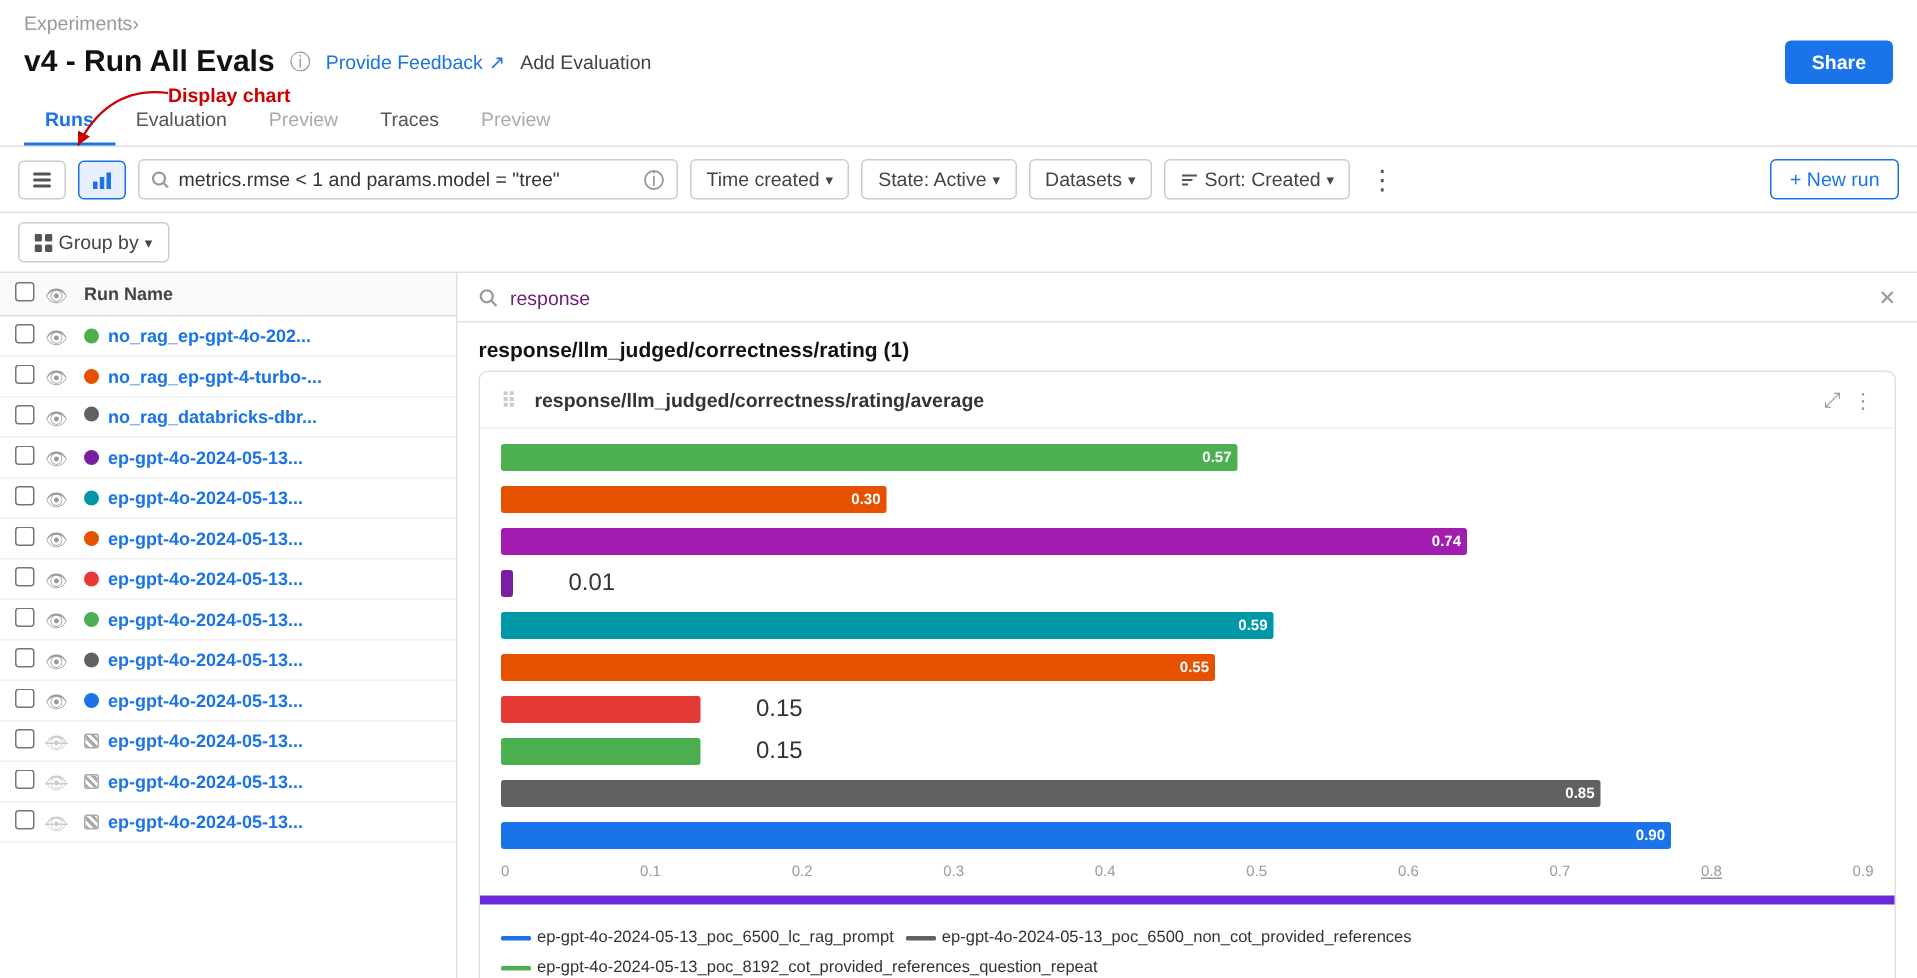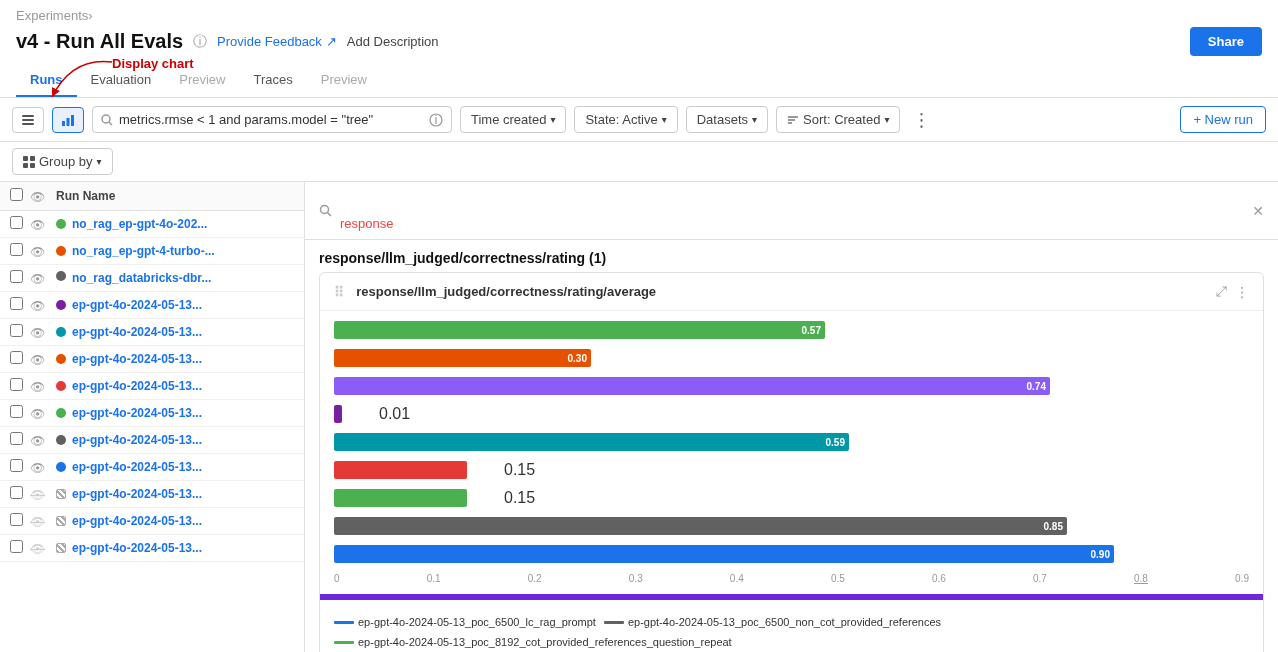--- a/index.html
+++ b/index.html
@@ -45,21 +45,21 @@
     .run-row { display: flex; align-items: center; padding: 5px 10px; border-bottom: 1px solid #f0f0f0; cursor: pointer; }
     .run-dot { width: 10px; height: 10px; border-radius: 50%; margin-right: 6px; flex-shrink: 0; }
     .run-dot.striped { background: repeating-linear-gradient(45deg, #aaa 0, #aaa 2px, transparent 2px, transparent 4px); border: 1px solid #aaa; border-radius: 2px; }
     .run-name { font-size: 12px; color: #1a73e8; overflow: hidden; text-overflow: ellipsis; white-space: nowrap; flex: 1; }
     .eye-icon { color: #999; font-size: 12px; }
     .hidden-eye { color: #ccc; font-size: 12px; }
     
     
     .chart-panel { flex: 1; overflow-y: auto; padding: 0; }
     .chart-search-bar { display: flex; align-items: center; padding: 8px 14px; border-bottom: 1px solid #e0e0e0; gap: 8px; }
-    .chart-search-bar input { border: none; outline: none; flex: 1; font-size: 13px; color: #ef4444; margin-top: 26px; }
+    .chart-search-bar input { border: none; outline: none; flex: 1; font-size: 13px; color: #701a75; }
     .clear-search { color: #999; cursor: pointer; font-size: 14px; }
     .chart-section-title { padding: 10px 14px 6px; font-size: 14px; font-weight: 600; color: #111; }
     .chart-card { border: 1px solid #e0e0e0; border-radius: 6px; margin: 0 14px 14px; }
     .chart-card-header { display: flex; align-items: center; justify-content: space-between; padding: 10px 14px; border-bottom: 1px solid #f0f0f0; }
     .chart-card-title { font-size: 13px; font-weight: 600; color: #333; display: flex; align-items: center; gap: 8px; }
     .chart-card-actions { display: flex; align-items: center; gap: 8px; }
     .chart-card-icon { color: #999; cursor: pointer; font-size: 14px; }
     .chart-body { padding: 10px 14px; position: relative; }
     
     
@@ -93,21 +93,21 @@
       <span>›</span>
     </div>
     <div class="title-row">
       <span class="page-title">v4 - Run All Evals</span>
       <span class="info-icon">ⓘ</span>
       <a class="feedback-link">
         <span>Provide Feedback</span>
         <span>↗</span>
       </a>
 
-      <button class="add-desc-btn">Add Description</button>
+      <button class="add-desc-btn">Add Evaluation</button>
       <button class="share-btn">Share</button>
     </div>
 
     <div class="tabs-row">
       <div class="tab active"><span>Runs</span></div>
       <div class="tab"><span>Evaluation</span></div>
       <div class="tab tab-preview"><span>Preview</span></div>
       <div class="tab"><span>Traces</span></div>
       <div class="tab tab-preview"><span>Preview</span></div>
     </div>
@@ -334,28 +334,31 @@
         </div>
         <div class="chart-body">
           <div class="bar-chart" id="bar-chart-container">
           <div class="bar-row">
                 <div class="bar-fill" style="width:491px;background:#4caf50;">0.57</div>
               </div>
               <div class="bar-row">
                 <div class="bar-fill" style="width:257px;background:#e65100;">0.30</div>
               </div>
               <div class="bar-row">
-                <div class="bar-fill" style="width:716px;background:#8b5cf6;">0.74</div>
+                <div class="bar-fill" style="width:644px;background:#a21caf;">0.74</div>
               </div>
               <div class="bar-row">
                 <div class="bar-fill" style="width:8px;background:#7b1fa2;"></div>
                 <span class="bar-label-outside">0.01</span>
               </div>
               <div class="bar-row">
                 <div class="bar-fill" style="width:515px;background:#0097a7;">0.59</div>
+              </div>
+              <div class="bar-row">
+                <div class="bar-fill" style="width:476px;background:#e65100;">0.55</div>
               </div>
               <div class="bar-row">
                 <div class="bar-fill" style="width:133px;background:#e53935;"></div>
                 <span class="bar-label-outside">0.15</span>
               </div>
               <div class="bar-row">
                 <div class="bar-fill" style="width:133px;background:#4caf50;"></div>
                 <span class="bar-label-outside">0.15</span>
               </div>
               <div class="bar-row">

